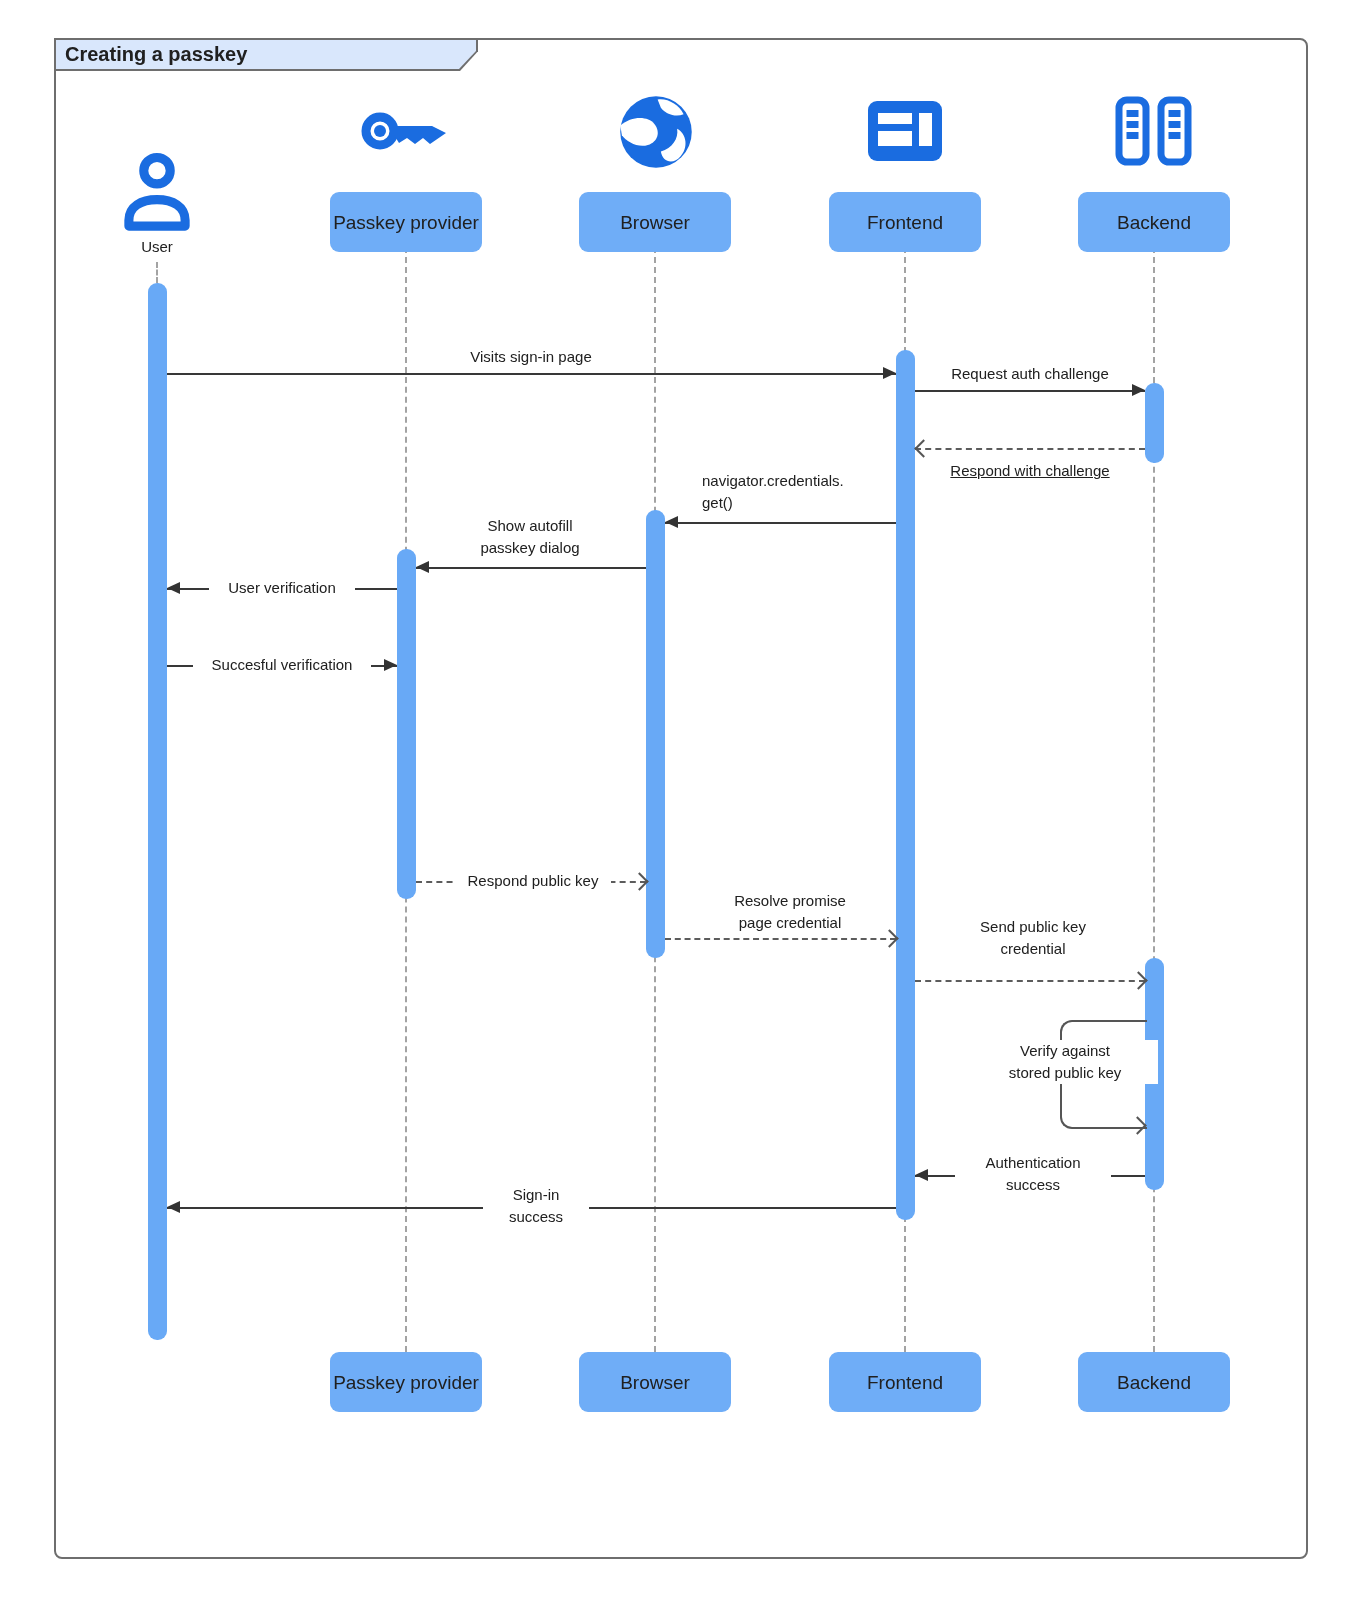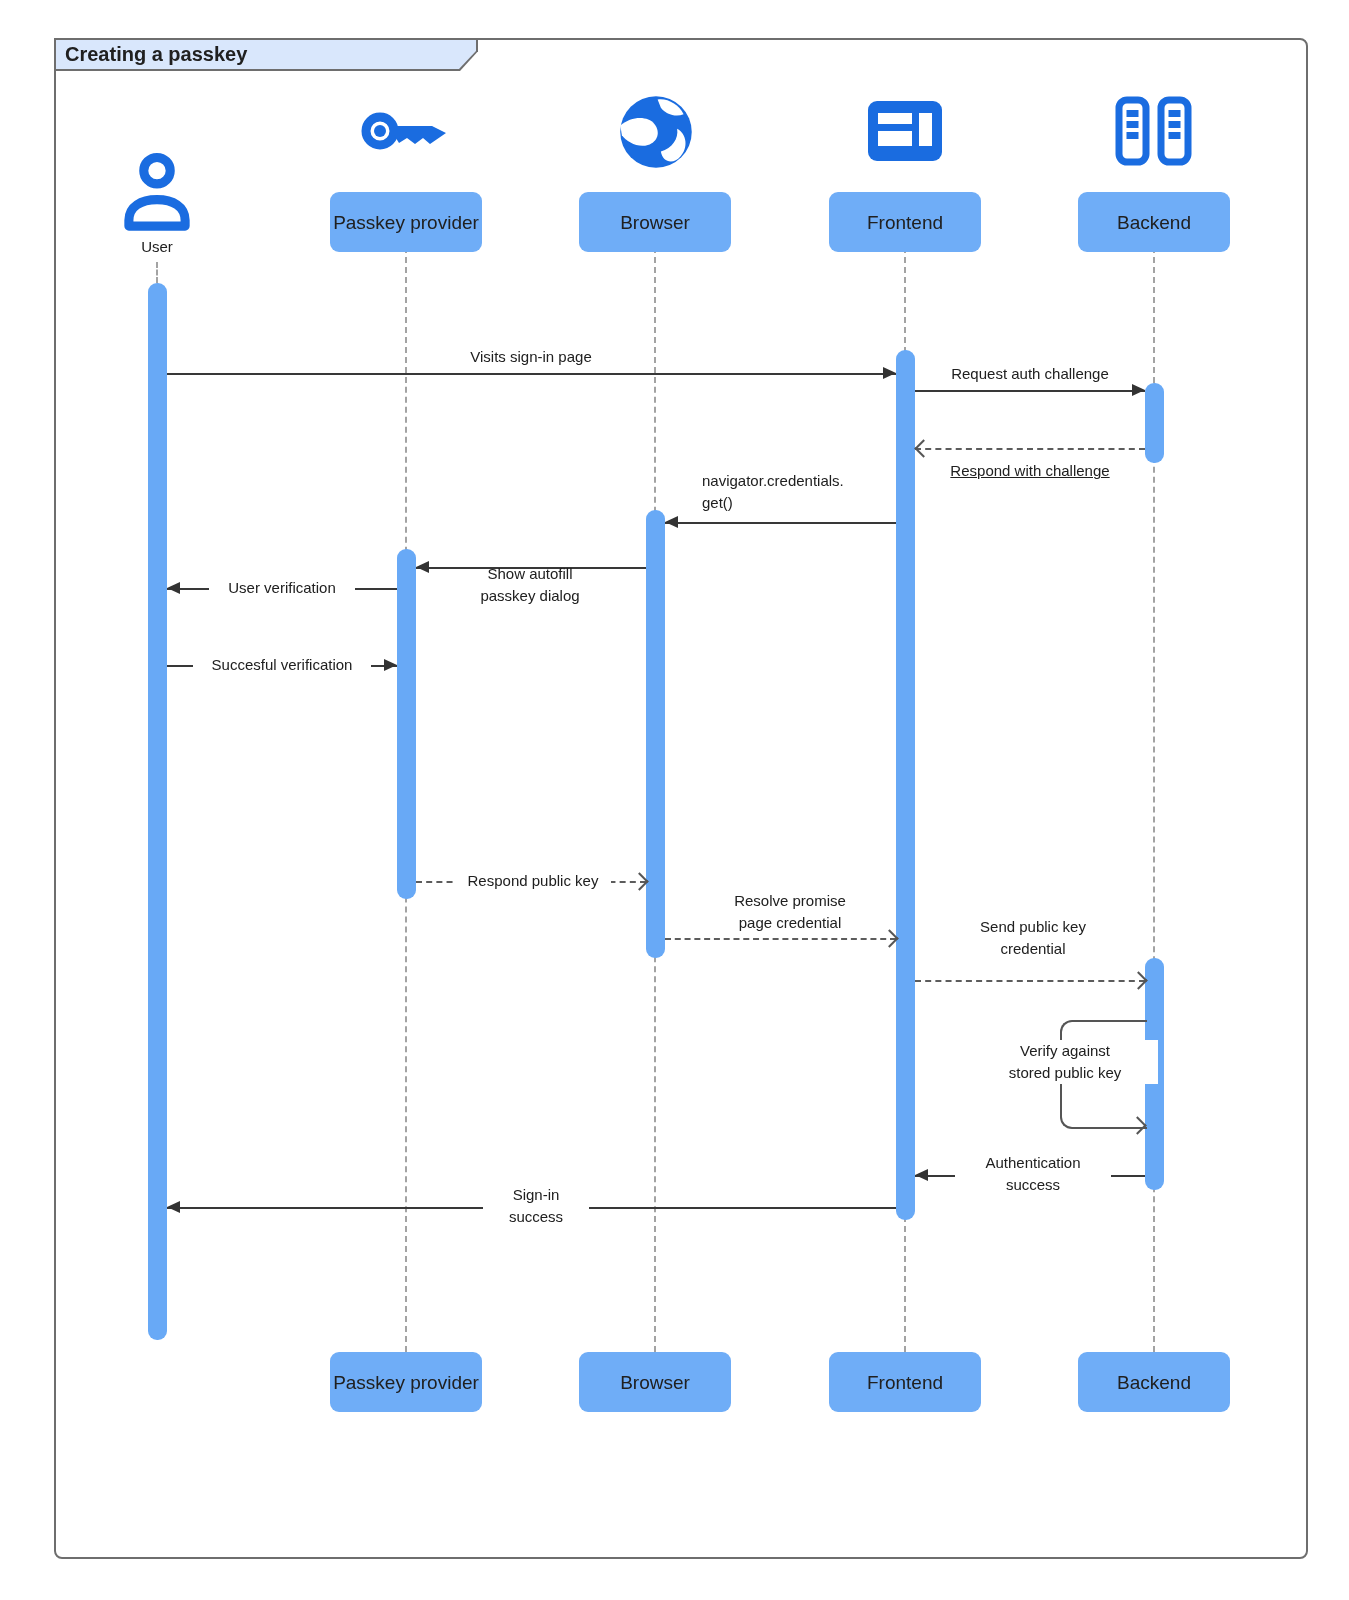--- a/index.html
+++ b/index.html
@@ -125,21 +125,21 @@
     <div class="head-l" style="left:665px;top:516px;"></div>
     <div class="mlbl left" style="left:702px;top:470px;width:200px;">
       <span>navigator.credentials.</span><br>
       <span>get()</span>
     </div>
   </div>
 
   <div>
     <div class="ln" style="left:416px;top:567px;width:230px;"></div>
     <div class="head-l" style="left:416px;top:561px;"></div>
-    <div class="mlbl" style="left:440px;top:515px;width:180px;margin-top:48px;">
+    <div class="mlbl" style="left:440px;top:515px;width:180px;">
       <span>Show autofill</span><br>
       <span>passkey dialog</span>
     </div>
   </div>
 
   <div>
     <div class="ln" style="left:167px;top:588px;width:230px;"></div>
     <div class="head-l" style="left:167px;top:582px;"></div>
     <div class="mlbl bg" style="left:209px;top:577px;width:140px;">User verification</div>
   </div>

